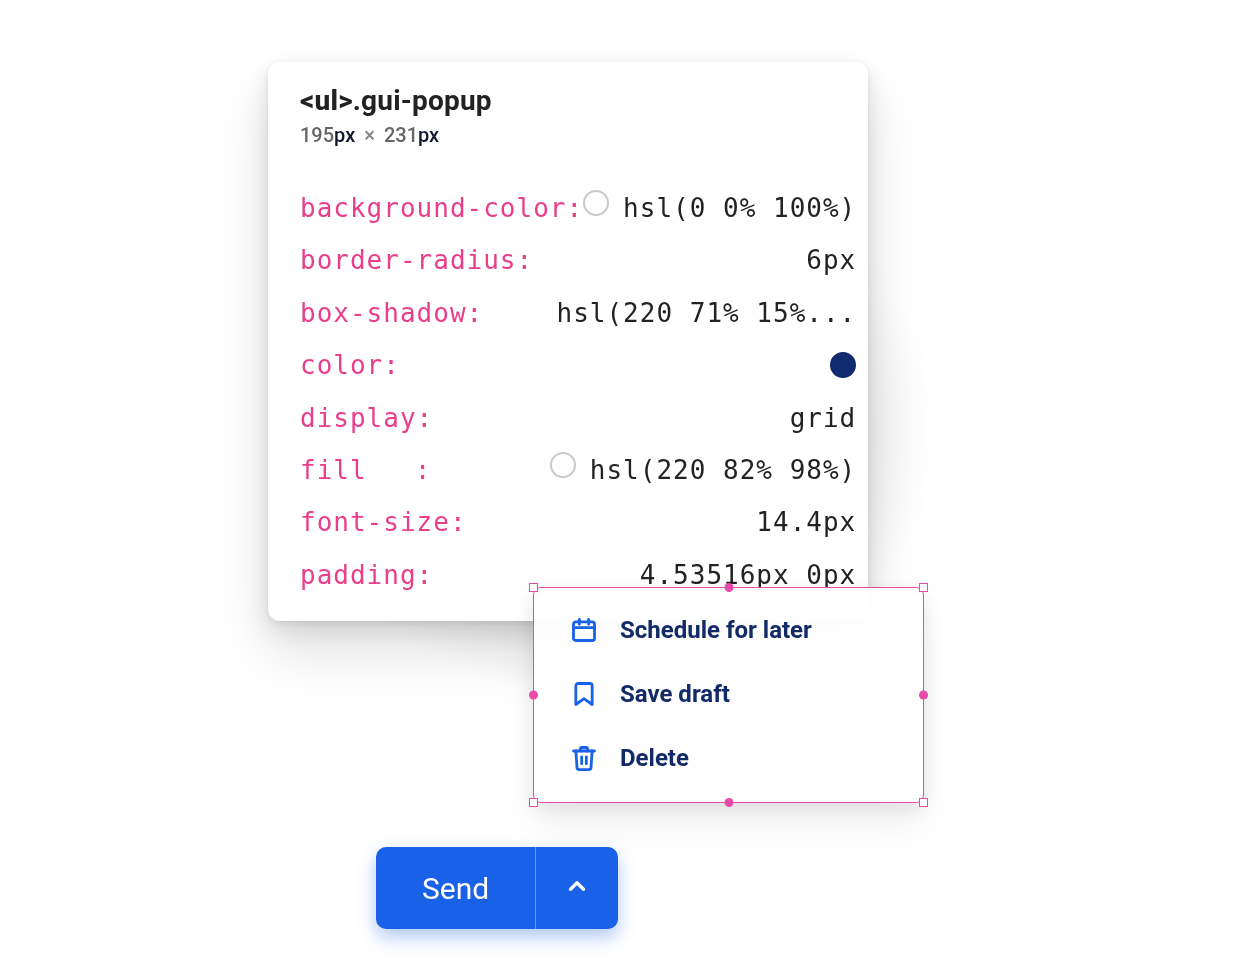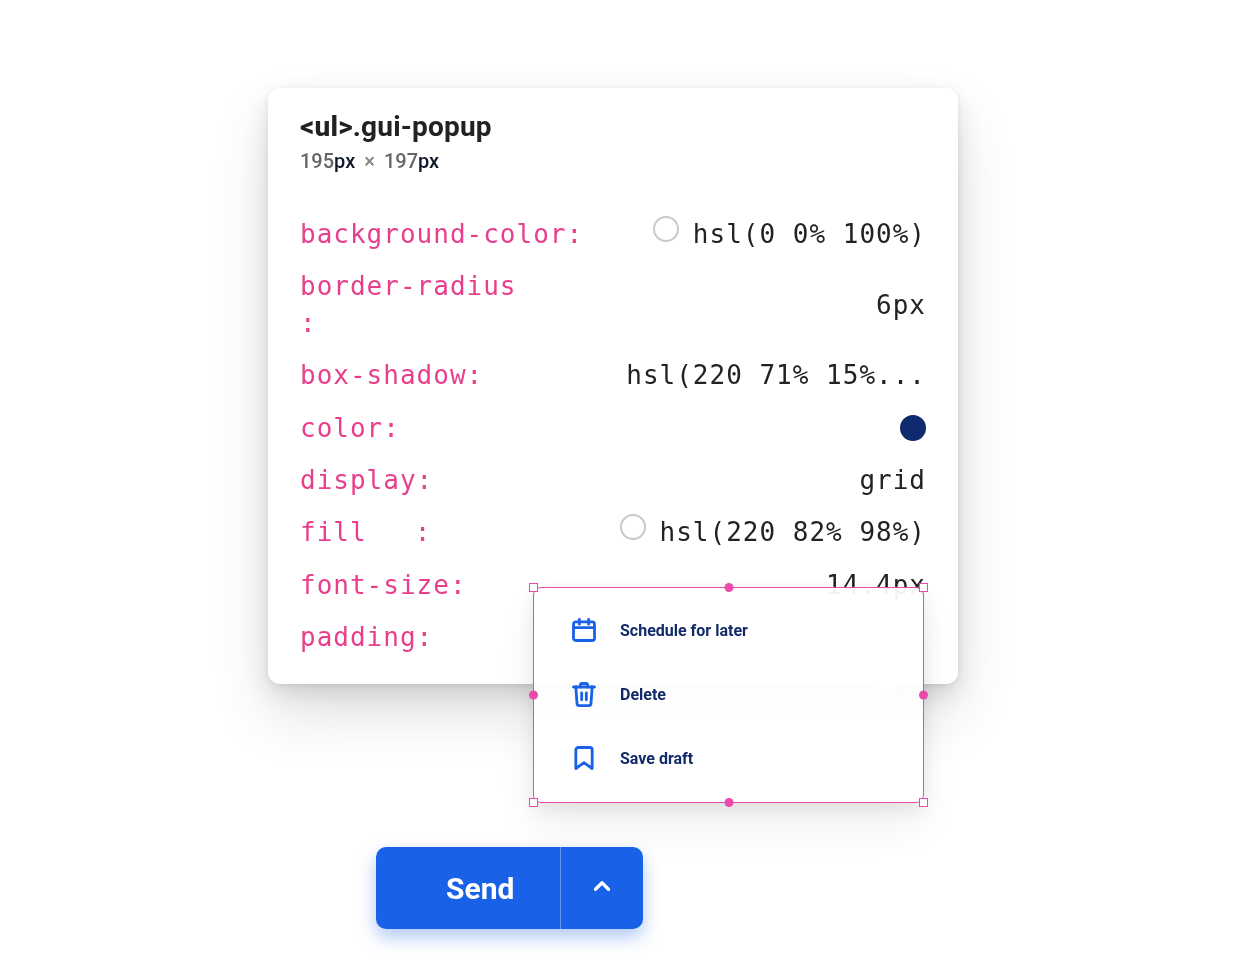--- a/index.html
+++ b/index.html
@@ -8,22 +8,22 @@
     font-family: -apple-system, BlinkMacSystemFont, "Segoe UI", Roboto, Helvetica, Arial, sans-serif;
     background: #ffffff;
     position: relative;
     overflow: hidden;
   }
 
   
   .inspector-tooltip {
     position: absolute;
     left: 268px;
-    top: 88px;
-    width: 690px;
+    top: 62px;
+    width: 600px;
     background: #ffffff;
     border-radius: 12px;
     box-shadow:
       0 10px 25px rgba(0,0,0,.10),
       0 30px 60px rgba(0,0,0,.12),
       0 2px 6px rgba(0,0,0,.08);
     padding: 22px 32px 28px 32px;
   }
   .inspector-tooltip::after {
     content: "";
@@ -111,21 +111,21 @@
   .m-b  { left:50%; bottom:-5px;transform:translateX(-50%); }
   .m-l  { left:-5px; top:50%;   transform:translateY(-50%); }
   .m-r  { right:-5px;top:50%;   transform:translateY(-50%); }
 
   .menu-item {
     display: flex;
     align-items: center;
     gap: 22px;
     padding: 18px 36px;
     color: #122a67;
-    font-size: 16px;
+    font-size: 24px;
     font-weight: 700;
     cursor: pointer;
   }
   .menu-item .mi-icon { width: 28px; height: 28px; flex: 0 0 auto; display:flex; align-items:center; justify-content:center; }
   .menu-item .mi-icon svg { stroke: #1961e6; }
 
   
   .send-split {
     position: absolute;
     left: 376px;
@@ -136,24 +136,23 @@
     overflow: hidden;
     background: #1961e6;
     box-shadow: 0 8px 18px rgba(25, 97, 230, .35);
   }
   .send-main {
     padding: 0 46px;
     display: flex;
     align-items: center;
     color: #ffffff;
     font-size: 30px;
-    font-weight: 700;
+    font-weight: 400;
     cursor: pointer;
     border-right: 1px solid rgba(255,255,255,.35);
-    margin-left: 24px;
   }
   .send-caret {
     width: 82px;
     display: flex;
     align-items: center;
     justify-content: center;
     cursor: pointer;
   }
   .send-caret svg { stroke: #ffffff; }
 
@@ -176,37 +175,37 @@
 
 <div class="soft-shadow"></div>
 
 <div class="inspector-tooltip">
   <div class="insp-title">
     <span class="tag">&lt;ul&gt;</span><span>.gui-popup</span>
   </div>
   <div class="insp-dim">
     <span>195</span><span class="px">px</span>
     <span class="times">×</span>
-    <span>197</span><span class="px">px</span>
+    <span>231</span><span class="px">px</span>
   </div>
 
   <div class="props">
 
   <div class="prop-row">
         <span style="display: inline-flex;">
           <span class="prop-name">background-color</span>
           <span class="prop-name">:</span>
         </span>
         <span class="prop-valwrap">
           <span class="swatch" style="background: rgb(255, 255, 255);"></span>
           <span class="prop-val">hsl(0 0% 100%)</span>
         </span>
       </div>
       <div class="prop-row">
-        <span style="display: inline-flex; flex-direction: column;">
+        <span style="display: inline-flex;">
           <span class="prop-name">border-radius</span>
           <span class="prop-name">:</span>
         </span>
         <span class="prop-valwrap">
           <span class="prop-val">6px</span>
         </span>
       </div>
       <div class="prop-row">
         <span style="display: inline-flex;">
           <span class="prop-name">box-shadow</span>
@@ -250,20 +249,23 @@
           <span class="prop-name">:</span>
         </span>
         <span class="prop-valwrap">
           <span class="prop-val">14.4px</span>
         </span>
       </div>
       <div class="prop-row">
         <span style="display: inline-flex;">
           <span class="prop-name">padding</span>
           <span class="prop-name">:</span>
+        </span>
+        <span class="prop-valwrap">
+          <span class="prop-val">4.53516px 0px</span>
         </span>
       </div>
     </div>
 </div>
 
 <div class="gui-popup-wrap">
   <div class="handle h-tl"></div>
   <div class="handle h-tr"></div>
   <div class="handle h-bl"></div>
   <div class="handle h-br"></div>
@@ -280,36 +282,36 @@
             <line x1="16" y1="3" x2="16" y2="7"></line>
             <line x1="8" y1="3" x2="8" y2="7"></line>
             <line x1="3" y1="10" x2="21" y2="10"></line>
           </svg>
         </span>
         <span>Schedule for later</span>
       </div>
       <div class="menu-item">
         <span class="mi-icon">
           <svg width="28" height="28" viewBox="0 0 24 24" fill="none" stroke-width="2.4" stroke-linecap="round" stroke-linejoin="round">
+            <path d="M19 21l-7-5-7 5V5a2 2 0 0 1 2-2h10a2 2 0 0 1 2 2z"></path>
+          </svg>
+        </span>
+        <span>Save draft</span>
+      </div>
+      <div class="menu-item">
+        <span class="mi-icon">
+          <svg width="28" height="28" viewBox="0 0 24 24" fill="none" stroke-width="2.4" stroke-linecap="round" stroke-linejoin="round">
             <polyline points="3 6 5 6 21 6"></polyline>
             <path d="M19 6l-1 14a2 2 0 0 1-2 2H8a2 2 0 0 1-2-2L5 6"></path>
             <path d="M10 11v6"></path>
             <path d="M14 11v6"></path>
             <path d="M9 6V4a1 1 0 0 1 1-1h4a1 1 0 0 1 1 1v2"></path>
           </svg>
         </span>
         <span>Delete</span>
-      </div>
-      <div class="menu-item">
-        <span class="mi-icon">
-          <svg width="28" height="28" viewBox="0 0 24 24" fill="none" stroke-width="2.4" stroke-linecap="round" stroke-linejoin="round">
-            <path d="M19 21l-7-5-7 5V5a2 2 0 0 1 2-2h10a2 2 0 0 1 2 2z"></path>
-          </svg>
-        </span>
-        <span>Save draft</span>
       </div>
     </div>
 </div>
 
 <div class="send-split">
   <div class="send-main">
     <span>Send</span>
   </div>
   <div class="send-caret">
     <span>

